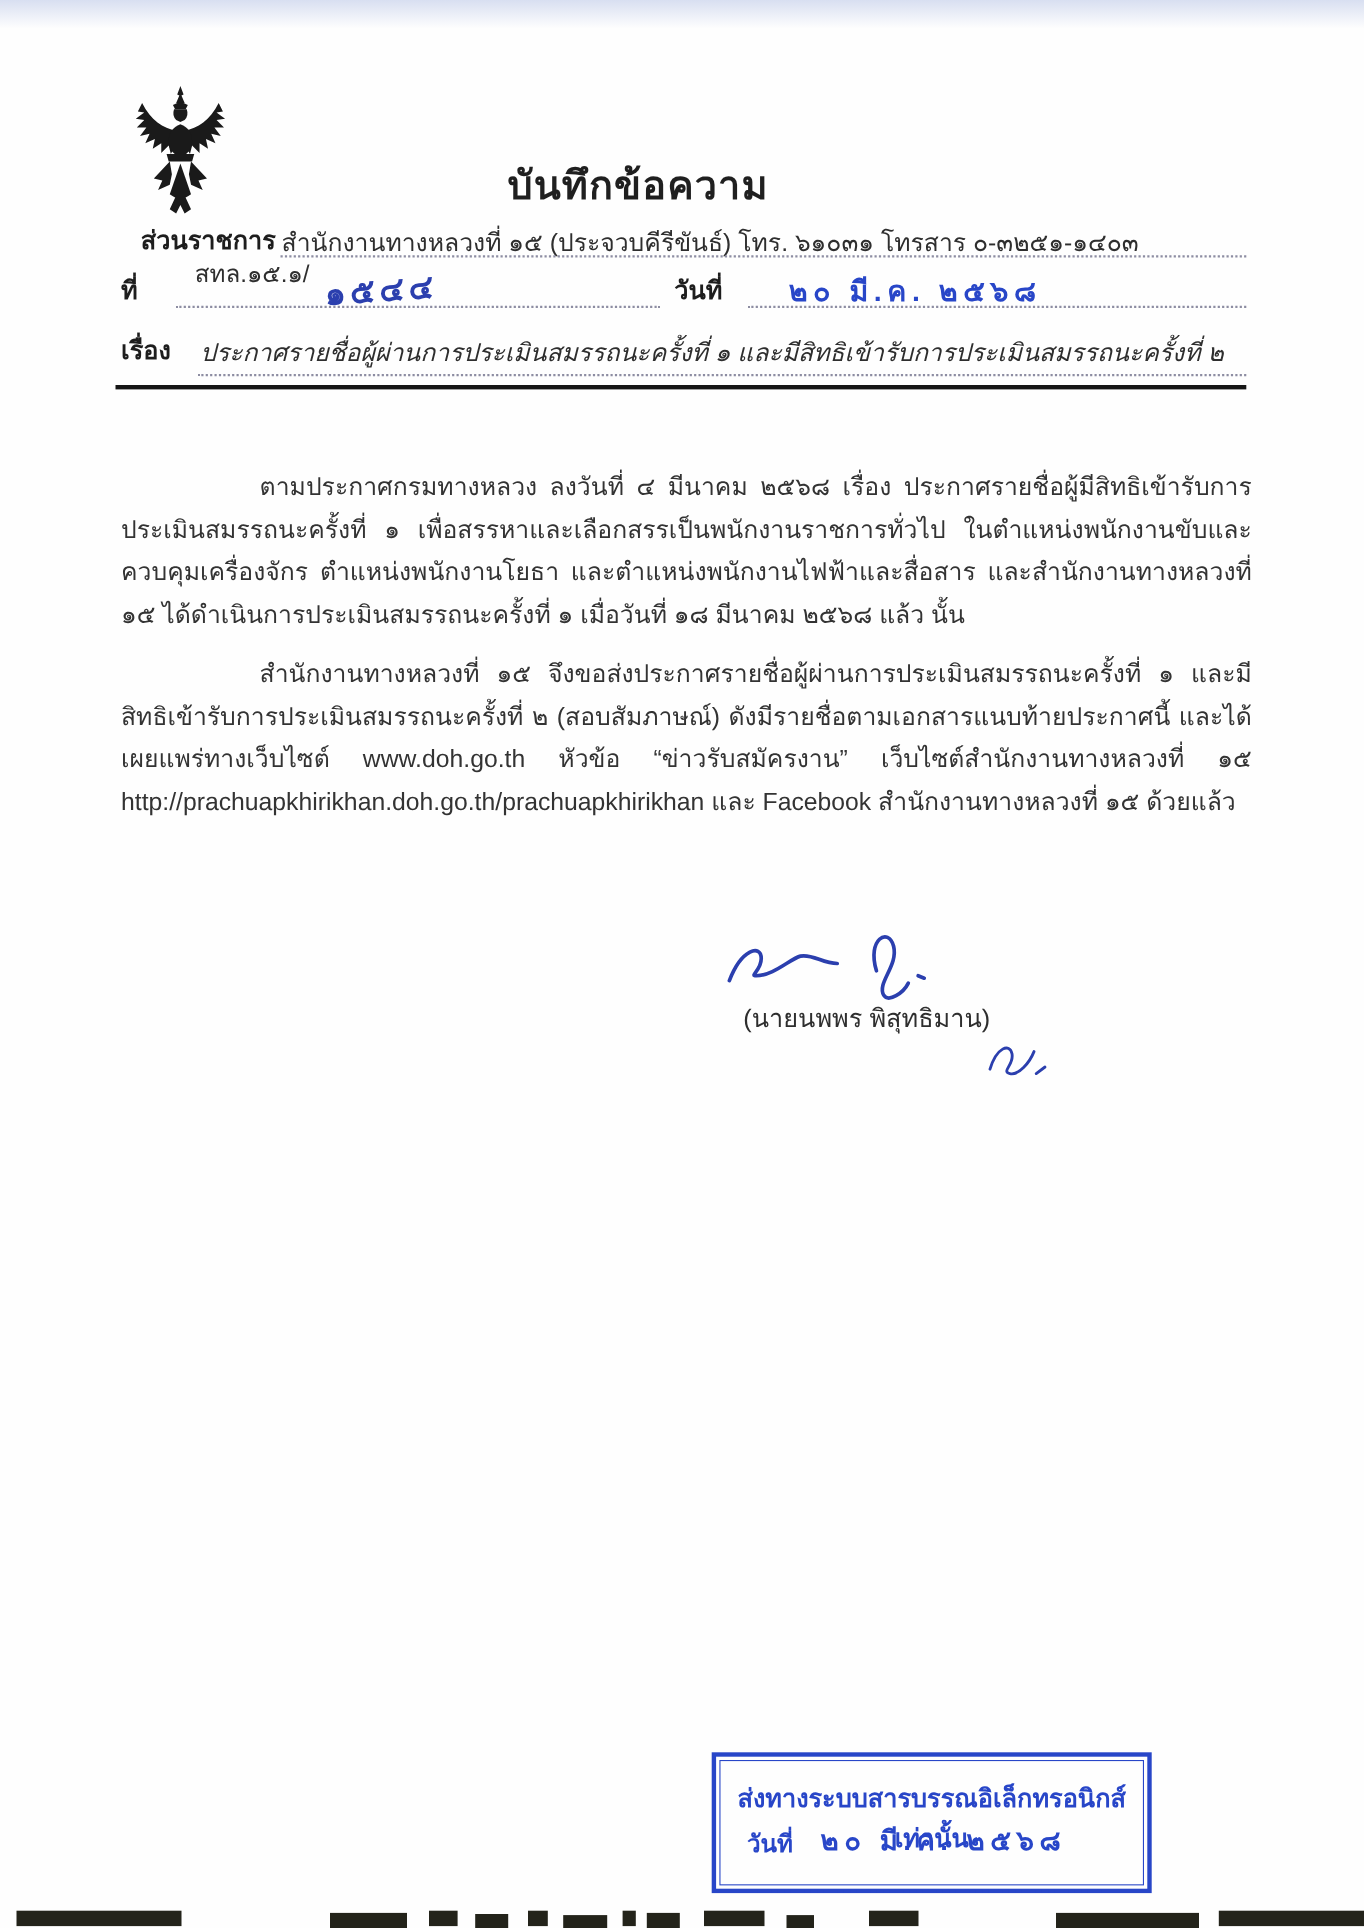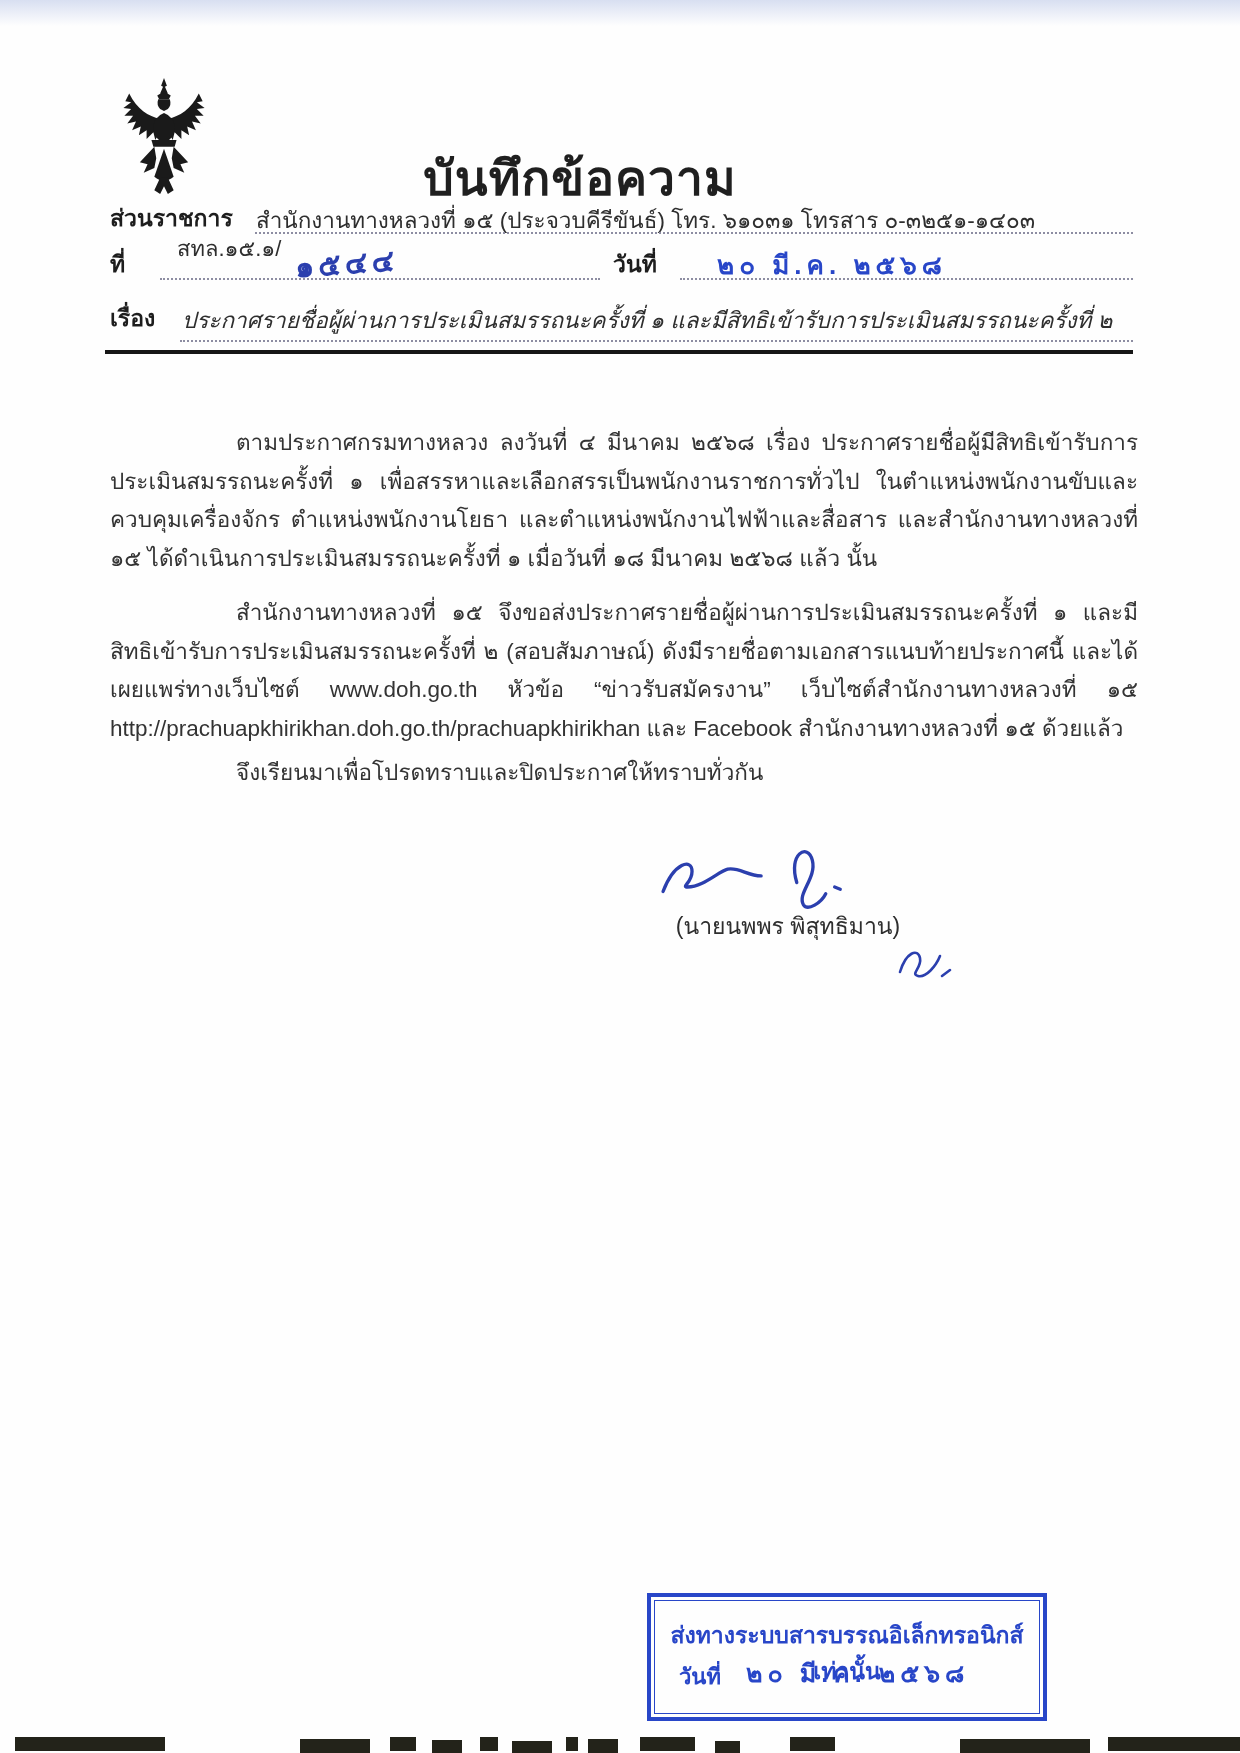--- a/index.html
+++ b/index.html
@@ -5,21 +5,21 @@
   html,body{margin:0;padding:0;background:#e8e8e8;}
   .page{
     position:relative;width:1240px;height:1753px;background:#fefefe;
     font-family:"Liberation Sans","DejaVu Sans",sans-serif;color:#2e2e2e;
     overflow:hidden;margin:0 auto;
   }
   .scan-top{position:absolute;left:0;top:0;width:1240px;height:26px;
     background:linear-gradient(180deg,rgba(170,185,225,.45),rgba(255,255,255,0));}
   .emblem{position:absolute;left:106px;top:76px;width:116px;height:126px;}
   .doc-title{position:absolute;left:370px;top:140px;width:420px;text-align:center;
-    font-size:48px;font-weight:bold;color:#1f1f1f;letter-spacing:1px;}
+    font-size:36px;font-weight:bold;color:#1f1f1f;letter-spacing:1px;}
   .frow{position:absolute;font-size:23px;white-space:nowrap;}
   .flabel{font-weight:bold;color:#1d1d1d;}
   .dotline{position:absolute;height:0;border-bottom:2px dotted #8d8da2;}
   .hand{color:#2b3fae;font-size:30px;font-weight:bold;transform:rotate(-4deg);
     display:inline-block;letter-spacing:4px;}
   .stampdate{color:#2846c8;font-weight:bold;font-size:26px;letter-spacing:5px;}
   .rule{position:absolute;left:105px;top:350px;width:1028px;height:4px;background:#161616;}
   .bodytext{position:absolute;left:110px;width:1028px;font-size:22.5px;line-height:38.5px;
     color:#333;text-align:justify;}
   .indent{text-indent:126px;}
@@ -56,21 +56,21 @@
       <path d="M47 66 h26 l-2 7 h-22 z"></path>
       <path d="M50 73 l-15 16 8 2 -4 9 11 -5 2 -10 z"></path>
       <path d="M70 73 l15 16 -8 2 4 9 -11 -5 -2 -10 z"></path>
       <path d="M60 75 l-10 29 q10 8 20 0 z"></path>
       <path d="M56 105 l-6 13 6 4 4 -8 4 8 6 -4 -6 -13 z"></path>
     </g>
   </svg>
 
   <div class="doc-title">บันทึกข้อความ</div>
 
-  <div class="frow" style="left:110px;top:200px;">
+  <div class="frow" style="left:128px;top:200px;">
     <span class="flabel">ส่วนราชการ</span>
   </div>
   <div class="frow" style="left:256px;top:202px;font-size:22.5px;">สำนักงานทางหลวงที่ ๑๕  (ประจวบคีรีขันธ์) โทร. ๖๑๐๓๑  โทรสาร ๐-๓๒๕๑-๑๔๐๓</div>
   <div class="dotline" style="left:255px;top:232px;width:878px;"></div>
 
   <div class="frow" style="left:110px;top:246px;">
     <span class="flabel">ที่</span>
   </div>
   <div class="frow" style="left:177px;top:231px;font-size:22px;">สทล.๑๕.๑/</div>
   <div class="frow" style="left:295px;top:240px;">
@@ -91,21 +91,20 @@
   <div class="frow" style="left:182px;top:302px;font-size:22.5px;font-style:italic;">ประกาศรายชื่อผู้ผ่านการประเมินสมรรถนะครั้งที่ ๑ และมีสิทธิเข้ารับการประเมินสมรรถนะครั้งที่ ๒</div>
   <div class="dotline" style="left:180px;top:340px;width:953px;"></div>
 
   <div class="rule"></div>
 
 
   <div class="bodytext indent" style="top:424px;">ตามประกาศกรมทางหลวง ลงวันที่ ๔ มีนาคม ๒๕๖๘ เรื่อง ประกาศรายชื่อผู้มีสิทธิเข้ารับการประเมินสมรรถนะครั้งที่ ๑ เพื่อสรรหาและเลือกสรรเป็นพนักงานราชการทั่วไป ในตำแหน่งพนักงานขับและควบคุมเครื่องจักร ตำแหน่งพนักงานโยธา และตำแหน่งพนักงานไฟฟ้าและสื่อสาร และสำนักงานทางหลวงที่ ๑๕ ได้ดำเนินการประเมินสมรรถนะครั้งที่ ๑ เมื่อวันที่ ๑๘ มีนาคม ๒๕๖๘ แล้ว นั้น</div>
 
   <div class="bodytext indent" style="top:594px;">สำนักงานทางหลวงที่ ๑๕ จึงขอส่งประกาศรายชื่อผู้ผ่านการประเมินสมรรถนะครั้งที่ ๑ และมีสิทธิเข้ารับการประเมินสมรรถนะครั้งที่ ๒ (สอบสัมภาษณ์) ดังมีรายชื่อตามเอกสารแนบท้ายประกาศนี้ และได้เผยแพร่ทางเว็บไซต์ www.doh.go.th หัวข้อ “ข่าวรับสมัครงาน” เว็บไซต์สำนักงานทางหลวงที่ ๑๕ http://prachuapkhirikhan.doh.go.th/prachuapkhirikhan และ Facebook สำนักงานทางหลวงที่ ๑๕ ด้วยแล้ว</div>
 
-  <div class="bodytext indent" style="top:754px;text-align:left;">จึงเรียนมาเพื่อโปรดทราบและปิดประกาศให้ทราบทั่วกัน</div>
 
   <svg class="sig-svg" viewBox="0 0 190 70">
     <g fill="none" stroke="#2b3fae" stroke-width="3" stroke-linecap="round">
       <path d="M8 48 C18 22 34 18 34 30 C34 40 24 44 30 44 C44 44 58 30 66 28 C76 26 84 34 96 34"></path>
       <path d="M128 40 C120 14 138 4 142 20 C146 36 128 50 134 60 C138 66 150 58 154 50"></path>
       <path d="M162 44 l5 2"></path>
     </g>
   </svg>
   <div class="sig-name">(นายนพพร  พิสุทธิมาน)</div>
   <svg class="init-svg" viewBox="0 0 60 48">

